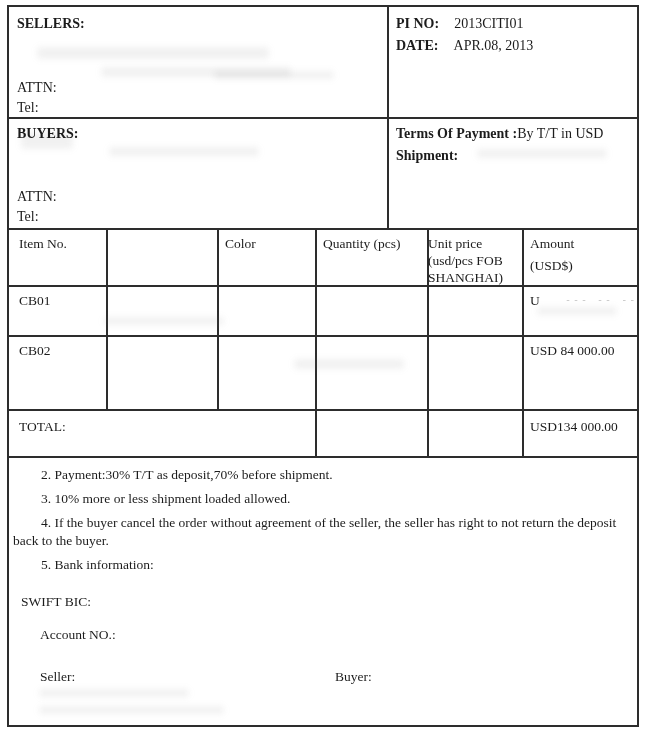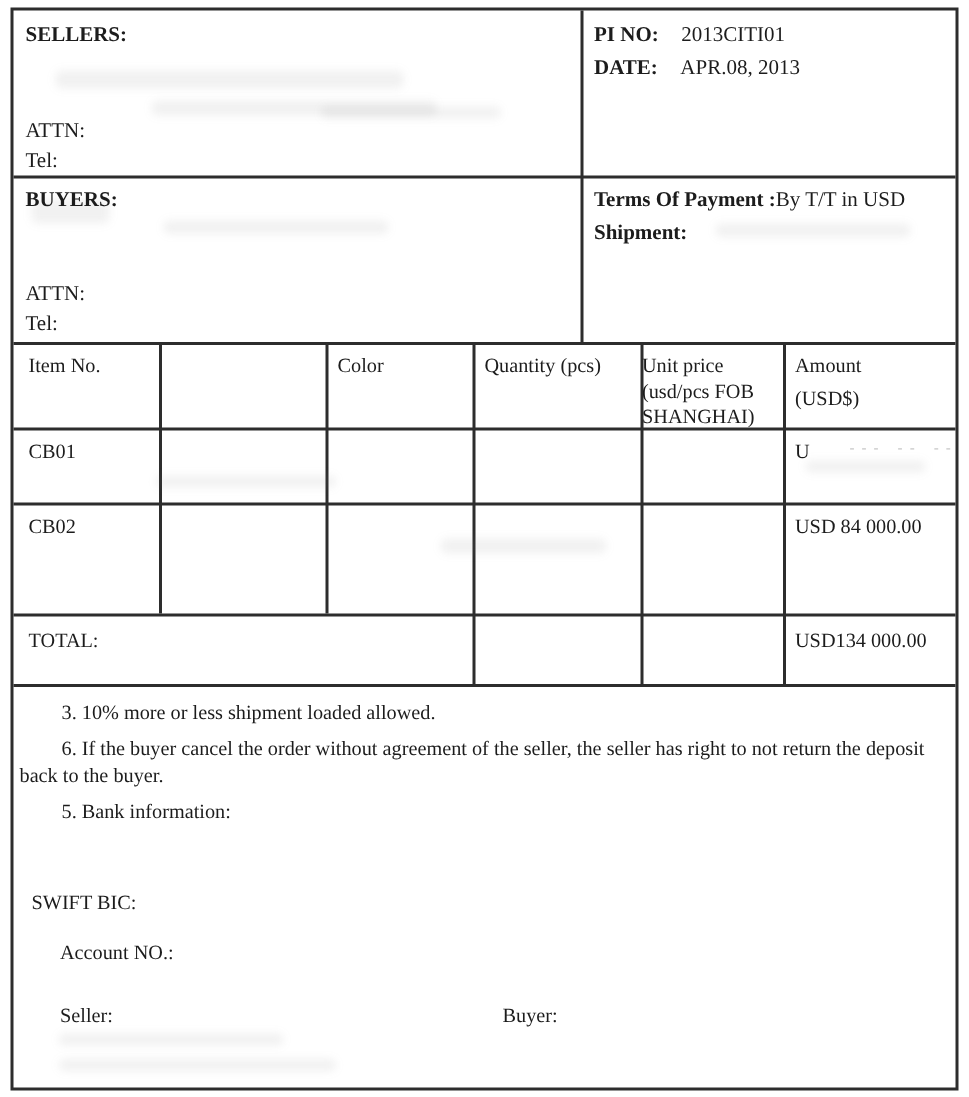--- a/index.html
+++ b/index.html
@@ -92,22 +92,23 @@
   <div class="t" style="left:521px;top:285px">U</div>
   <div class="t faint" style="left:556px;top:284px">--- -- --</div>
 
   <div class="t" style="left:10px;top:335px">CB02</div>
   <div class="t" style="left:521px;top:335px">USD 84 000.00</div>
 
   <div class="t" style="left:10px;top:411px">TOTAL:</div>
   <div class="t" style="left:521px;top:411px">USD134 000.00</div>
 
   <div class="notes">
+    <p class="wrap">2. Payment:30% T/T as deposit,70% before shipment.</p>
     <p class="wrap">3. 10% more or less shipment loaded allowed.</p>
-    <p class="wrap">6. If the buyer cancel the order without agreement of the seller, the seller has right to not return the deposit back to the buyer.</p>
+    <p class="wrap">4. If the buyer cancel the order without agreement of the seller, the seller has right to not return the deposit back to the buyer.</p>
     <p class="wrap">5. Bank information:</p>
   </div>
 
   <div class="t center" style="left:0;top:586px;width:628px;padding-left:12px">SWIFT BIC:</div>
   <div class="t" style="left:31px;top:619px">Account NO.:</div>
   <div class="t" style="left:31px;top:661px">Seller:</div>
   <div class="t" style="left:326px;top:661px">Buyer:</div>
 
 </div>
 

